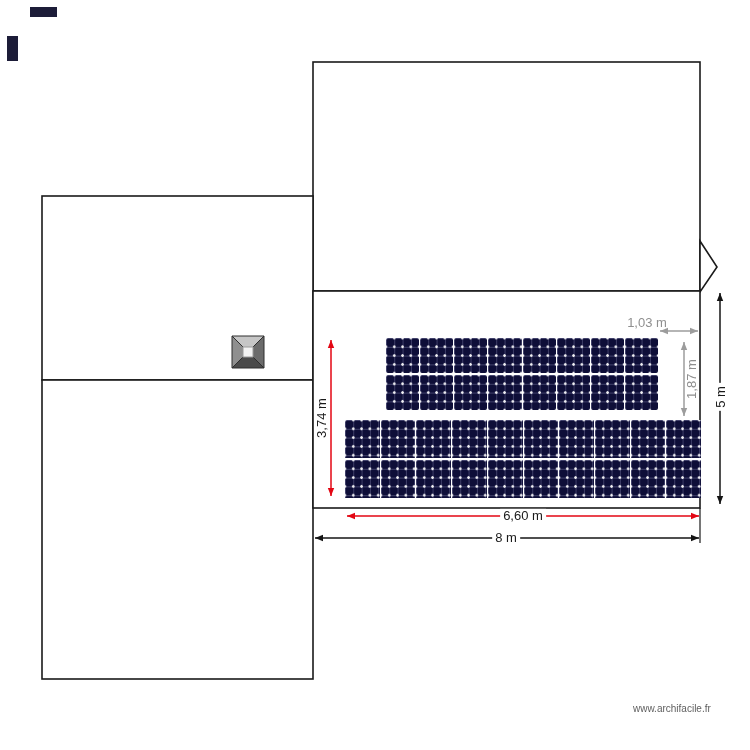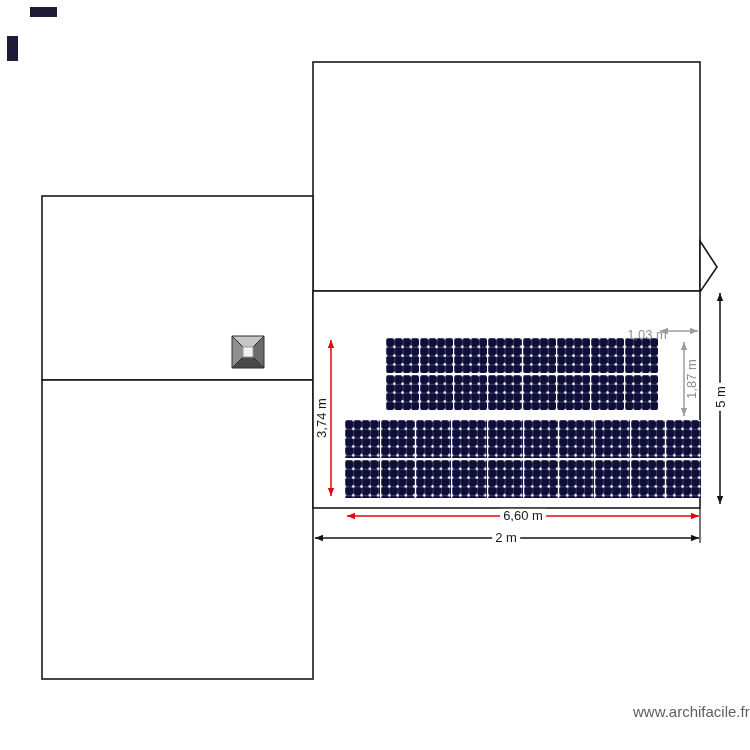--- a/index.html
+++ b/index.html
@@ -23,21 +23,21 @@
 
   .dim-label {
     position:absolute; font-size:13px; color:#1a1a1a; white-space:nowrap;
     transform:translate(-50%,-50%); line-height:1.1;
   }
   .dim-label.rot { transform:translate(-50%,-50%) rotate(-90deg); }
   .dim-label.gray { color:#8f8f8f; }
   .dim-label.bg { background:#ffffff; padding:0 3px; }
 
   .watermark {
-    position:absolute; left:633px; top:703px; font-size:15px; color:#5f5f5f;text-align:center;
+    position:absolute; left:633px; top:703px; font-size:10px; color:#5f5f5f;text-align:center;
   }
 </style>
 </head>
 <body>
 
 <div id="plan-canvas">
 
   <svg class="layer" width="750" height="750" viewBox="0 0 750 750">
     <defs>
       <marker id="mR" viewBox="0 0 10 10" refX="10" refY="5" markerWidth="8" markerHeight="8" orient="auto-start-reverse" markerUnits="userSpaceOnUse">
@@ -118,19 +118,19 @@
       <div class="panel"></div>
       <div class="panel"></div>
       <div class="panel"></div>
       <div class="panel"></div>
       <div class="panel"></div>
       <div class="panel"></div>
       <div class="panel"></div>
     </div>
     <div class="dim-label rot" style="left:322px; top:418px;">3,74 m</div>
   <div class="dim-label bg" style="left:523px; top:516px;">6,60 m</div>
-  <div class="dim-label bg" style="left:506px; top:538px;">2 m</div>
+  <div class="dim-label bg" style="left:506px; top:538px;">8 m</div>
   <div class="dim-label rot bg" style="left:721px; top:397px;">5 m</div>
-  <div class="dim-label gray" style="left:647px; top:335px;">1,03 m</div>
+  <div class="dim-label gray" style="left:647px; top:323px;">1,03 m</div>
   <div class="dim-label rot gray" style="left:692px; top:379px;">1,87 m</div>
 
   <div class="watermark">www.archifacile.fr</div>
 </div>
 
 </body></html>

